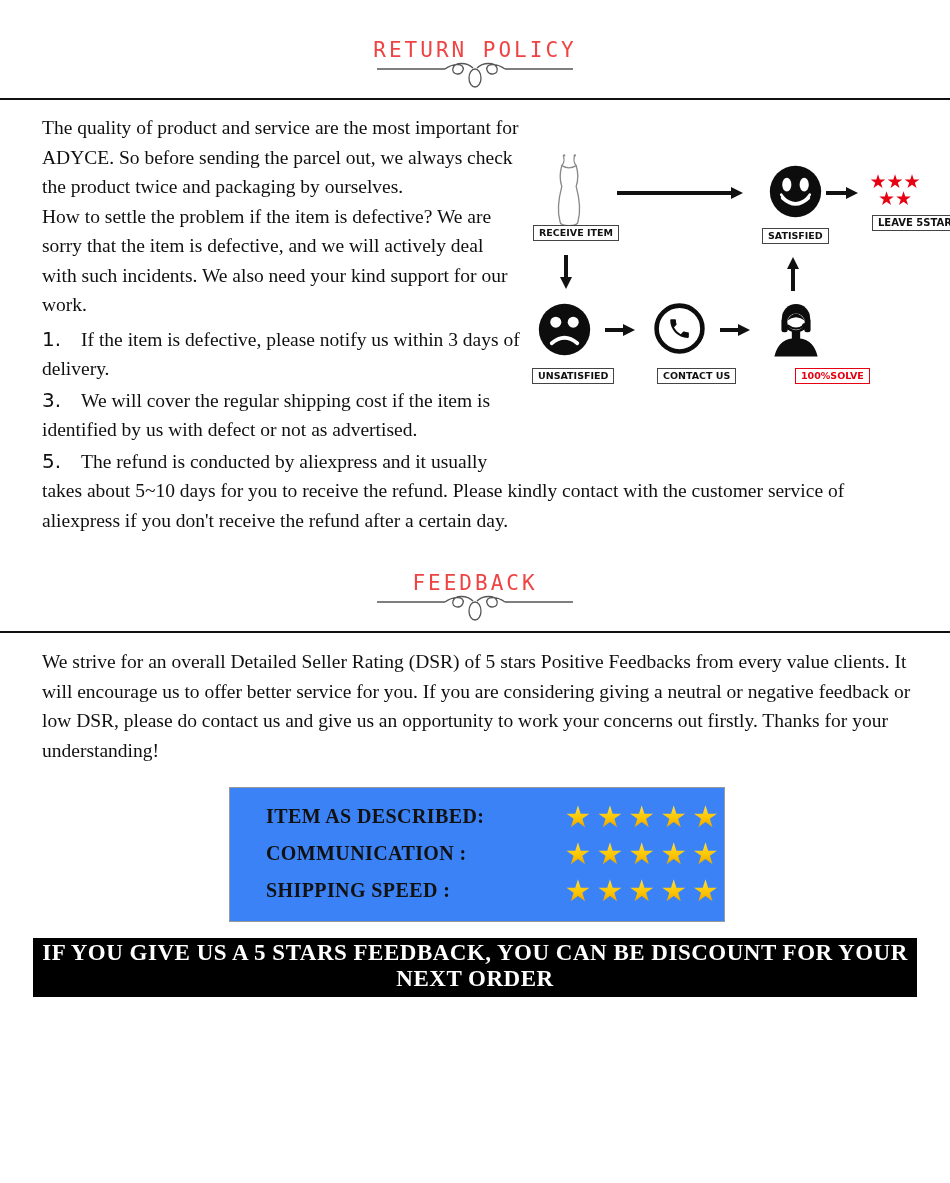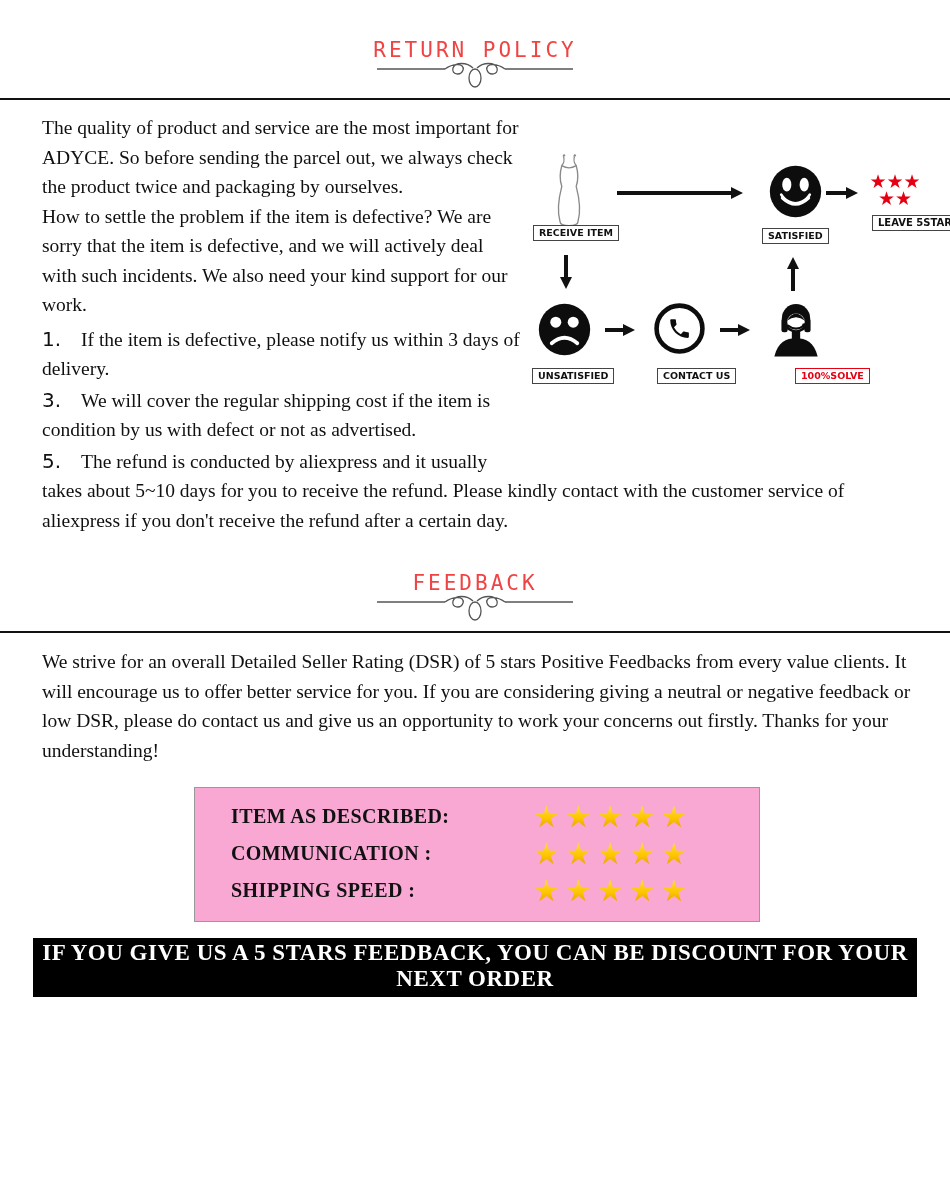--- a/index.html
+++ b/index.html
@@ -41,21 +41,21 @@
   .arr-h .head { width:0; height:0; border-top:6.5px solid transparent; border-bottom:6.5px solid transparent; border-left:12px solid #111; }
   .arr-v { position:absolute; display:flex; flex-direction:column; align-items:center; width:14px; }
   .arr-v .shaft { width:3.5px; flex:1; background:#111; }
   .arr-v .head-down { width:0; height:0; border-left:6.5px solid transparent; border-right:6.5px solid transparent; border-top:12px solid #111; }
   .arr-v .head-up { width:0; height:0; border-left:6.5px solid transparent; border-right:6.5px solid transparent; border-bottom:12px solid #111; }
   .redstars { position:absolute; text-align:center; color:#e60012; font-family:"DejaVu Sans", sans-serif; line-height:17px; width:62px; }
   .redstars span { display:block; font-size:19px; letter-spacing:0; }
 
   
   .fb-content { margin:14px 38px 0 42px; font-size:19.5px; line-height:29.5px; color:#101010; }
-  .ratings { width:566px; margin:22px auto 0; border:1px solid #999; padding:10px 0 12px; background:#f9a8d4; }
+  .ratings { width:496px; margin:22px auto 0; border:1px solid #999; padding:10px 0 12px; background:#3b82f6; }
   .rating-row { display:flex; align-items:center; padding:2px 0 2px 36px; height:37px; }
   .rating-label { width:302px; font-weight:bold; font-size:20px; letter-spacing:0.4px; color:#111; }
   .gold-stars {
     font-family:"DejaVu Sans", sans-serif; font-size:30px; letter-spacing:5px;
     color:#fdb913; text-shadow:1px 2px 1px rgba(150,90,0,.55); line-height:30px;
   }
   @supports (-webkit-background-clip: text) {
     .gold-stars {
       background:linear-gradient(180deg,#ffe34d 0%,#fdc500 55%,#df9400 100%);
       -webkit-background-clip:text; background-clip:text; color:transparent;
@@ -173,21 +173,21 @@
           <div class="shaft"></div>
       </div>
     </div>
   </div>
 
   <p class="para">The quality of product and service are the most important for ADYCE. So before sending the parcel out, we always check the product twice and packaging by ourselves.</p>
   <p class="para">How to settle the problem if the item is defective? We are sorry that the item is defective, and we will actively deal with such incidents. We also need your kind support for our work.</p>
 
   <div class="items">
     <p class="item"><span class="item-num">1.</span><span>If the item is defective, please notify us within 3 days of delivery.</span></p>
-    <p class="item"><span class="item-num">3.</span><span>We will cover the regular shipping cost if the item is condition by us with defect or not as advertised.</span></p>
+    <p class="item"><span class="item-num">3.</span><span>We will cover the regular shipping cost if the item is identified by us with defect or not as advertised.</span></p>
     <p class="item"><span class="item-num">5.</span><span>The refund is conducted by aliexpress and it usually takes about 5~10 days for you to receive the refund. Please kindly contact with the customer service of aliexpress if you don't receive the refund after a certain day.</span></p>
   </div>
   <div class="clear"></div>
 </div>
 
 <div class="sec-header" style="padding-top:36px;">
   <span class="sec-title">FEEDBACK</span>
   <svg class="flourish" width="200" height="28" viewBox="0 0 200 28">
     <g stroke="#555" stroke-width="1.3" fill="none">
       <line x1="2" y1="7" x2="70" y2="7"></line>

